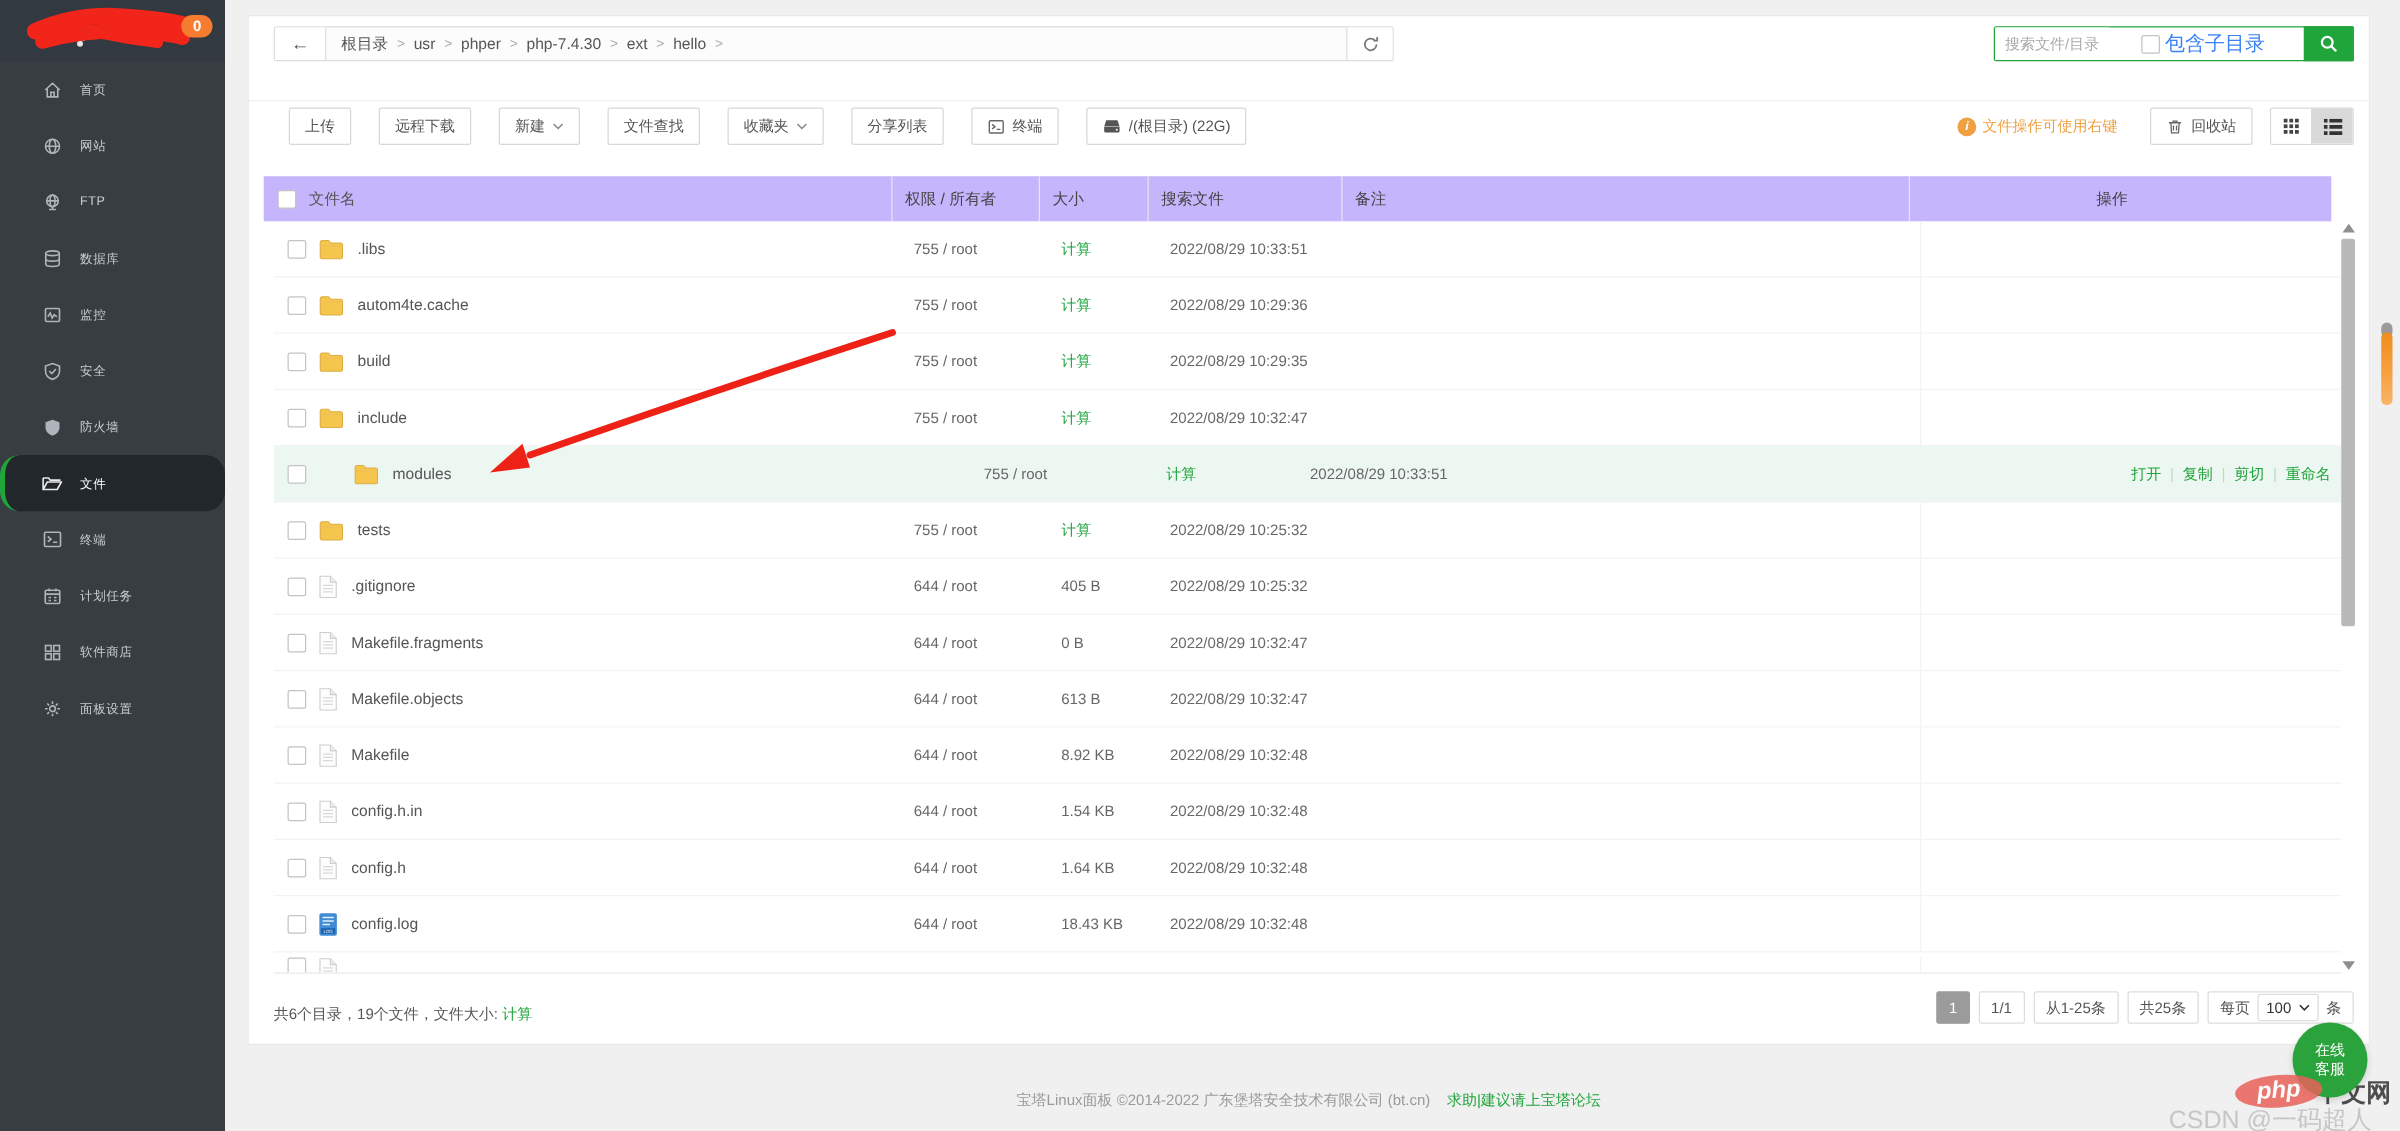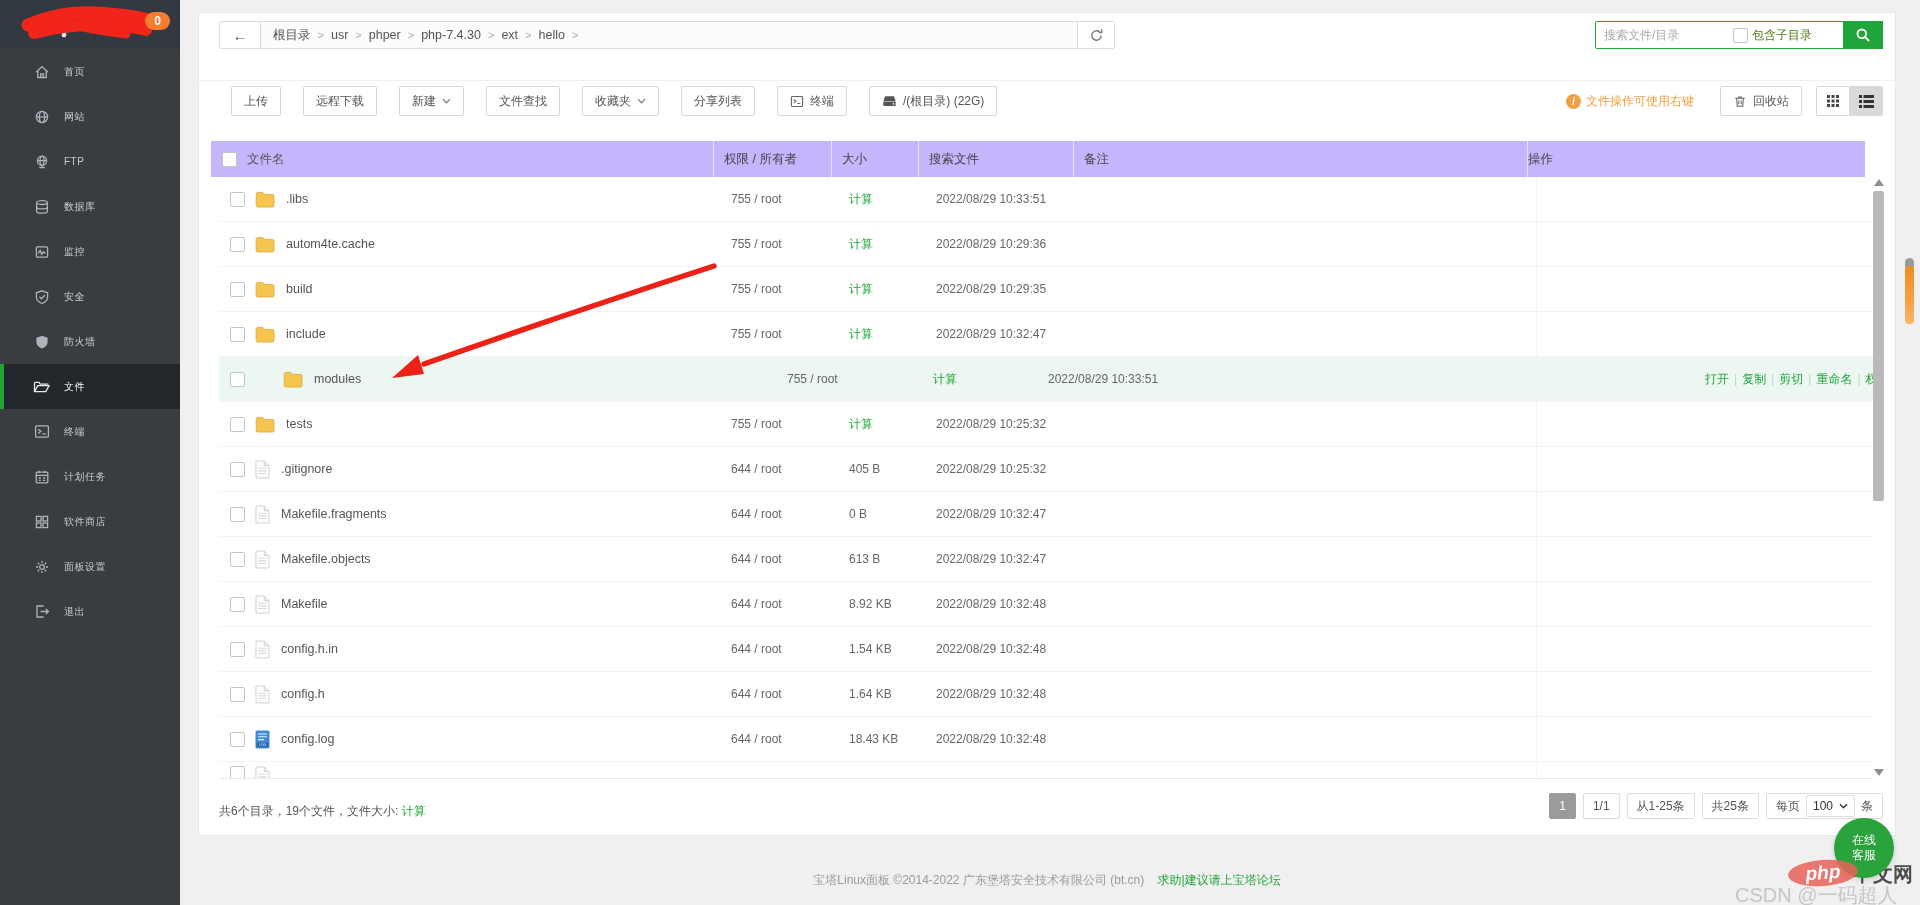--- a/index.html
+++ b/index.html
@@ -12,21 +12,21 @@
   .sidebar{position:absolute;left:0;top:0;width:180px;height:905px;background:#373d41;z-index:5;}
   .logo-bar{position:relative;height:49px;background:#333940;overflow:hidden;}
   .logo-pagoda{position:absolute;left:52px;top:10px;}
   .logo-badge{position:absolute;right:10px;top:12px;background:#f87c2f;color:#fff;font-size:12px;font-weight:bold;
     border-radius:10px;padding:2px 9px;line-height:14px;}
   .logo-scribble{position:absolute;left:0;top:0;}
   .side-item{display:flex;align-items:center;height:45px;padding-left:29px;cursor:pointer;color:#c9cdd1;
     border-left:4px solid transparent;box-sizing:border-box;}
   .side-item .s-icon{width:17px;margin-right:14px;color:#aeb4b9;}
   .side-item .s-label{font-size:10px;letter-spacing:.5px;}
-  .side-item.active{background:#22272b;border-left-color:var(--green);color:#fff;}
+  .side-item.active{background:#22272b;border-left-color:var(--green);color:#fff;border-radius:16px;}
   .side-item.active .s-icon{color:#e8e8e8;}
 
   
   .card{position:absolute;left:198px;top:12px;width:1698px;height:824px;background:#fff;border:1px solid #e9e9e9;
     box-sizing:border-box;z-index:2;}
   .topbar{position:absolute;left:0;top:0;width:100%;height:68px;border-bottom:1px solid #f0f0f0;box-sizing:border-box;}
   .crumb-box{position:absolute;left:20px;top:8px;width:896px;height:28px;border:1px solid #ddd;border-radius:2px;
     display:flex;align-items:center;background:#fcfcfc;box-sizing:border-box;}
   .back-btn{width:40px;height:100%;display:flex;align-items:center;justify-content:center;border-right:1px solid #ddd;
     color:#555;font-size:15px;cursor:pointer;background:#fff;}
@@ -36,21 +36,21 @@
   .refresh-btn{width:36px;height:100%;display:flex;align-items:center;justify-content:center;border-left:1px solid #ddd;
     cursor:pointer;background:#fff;}
 
   .search-box{position:absolute;right:12px;top:8px;width:288px;height:28px;border:1px solid var(--green);border-radius:2px;
     display:flex;align-items:center;background:#fff;box-sizing:border-box;gap:25px;}
   .search-input{flex:1;border:none;outline:none;font-size:12px;color:#333;padding:0 8px;min-width:0;height:100%;
     font-family:inherit;}
   .search-input::placeholder{color:#aaa;}
   .sub-check{display:flex;align-items:center;margin-right:6px;white-space:nowrap;}
   .checkbox{display:inline-block;width:13px;height:13px;border:1px solid #c4c4c4;border-radius:2px;background:#fff;}
-  .sub-check .cb-label{font-size:12px;color:#4d7c0f;margin-left:4px;}
+  .sub-check .cb-label{font-size:16px;color:#3b82f6;margin-left:4px;}
   .search-btn{width:40px;height:28px;margin:-1px -1px -1px 0;background:var(--green);border:none;display:flex;
     align-items:center;justify-content:center;cursor:pointer;}
 
   .toolbar{position:absolute;left:20px;right:12px;top:73px;height:30px;display:flex;justify-content:space-between;align-items:center;}
   .tb-left{display:flex;gap:10px;align-items:center;}
   .tb-btn{height:30px;display:inline-flex;align-items:center;gap:6px;padding:0 12px;background:#fff;border:1px solid #d8d8d8;
     border-radius:2px;font-size:12px;color:#555;cursor:pointer;white-space:nowrap;box-sizing:border-box;margin-left:12px;}
   .tb-btn .icon{color:#666;}
   .tb-right{display:flex;gap:14px;align-items:center;}
   .hint{display:flex;align-items:center;gap:5px;font-size:12px;color:var(--orange);}
@@ -67,21 +67,21 @@
   .tbody{position:absolute;left:20px;top:164px;width:1654px;height:601px;overflow:hidden;border-bottom:1px solid #eaeaea;}
   .trow{display:flex;align-items:center;height:45px;border-bottom:1px solid #f3f3f3;font-size:12px;color:#666;box-sizing:border-box;}
   .trow.selected{background:#edf7f2;gap:28px;}
   .c-check{width:36px;display:flex;justify-content:center;flex:none;}
   .c-name{width:466px;display:flex;align-items:center;gap:11px;flex:none;color:#555;font-size:12.5px;}
   .c-name .fname{cursor:pointer;}
   .c-perm{width:118px;flex:none;}
   .c-size{width:87px;flex:none;}
   .c-time{width:155px;flex:none;}
   .c-note{width:455px;flex:none;align-self:stretch;display:flex;align-items:center;}
-  .c-ops{flex:1;text-align:left;padding-right:14px;}
+  .c-ops{flex:1;text-align:center;padding-right:14px;font-family:Liberation Mono, monospace;}
   .thead .c-perm,.thead .c-size,.thead .c-time,.thead .c-note{border-left:1px solid #e6e6e6;align-self:stretch;
     display:flex;align-items:center;padding-left:10px;box-sizing:border-box;}
   .thead .c-note{border-right:1px solid #e6e6e6;}
   .trow .c-perm,.trow .c-size,.trow .c-time{padding-left:10px;box-sizing:border-box;}
   .trow .c-note{border-right:1px solid #f3f3f3;}
   .green{color:var(--green);cursor:pointer;text-decoration:none;}
   .ops-links{font-size:12px;white-space:nowrap;}
   .ops-links .sep{color:#b9d9c2;margin:0 5px;font-style:normal;}
   .ops-links a{color:var(--green);cursor:pointer;text-decoration:none;}
   .more-caret{display:inline-block;margin-left:2px;color:var(--green);}
@@ -251,28 +251,20 @@
                  <span class="s-label">软件商店</span>
         </div>
         <div class="side-item">
           <span class="icon s-icon">
             <svg width="16" height="16" viewBox="0 0 16 16">
               <circle fill="none" stroke="currentColor" stroke-width="1.3" cx="8" cy="8" r="2.3"></circle>
               <path fill="none" stroke="currentColor" stroke-width="1.3" d="M8 2 v2.1 M8 11.9 V14 M2 8 h2.1 M11.9 8 H14 M3.8 3.8 l1.5 1.5 M10.7 10.7 l1.5 1.5 M12.2 3.8 l-1.5 1.5 M5.3 10.7 l-1.5 1.5"></path>
             </svg>
           </span>
                  <span class="s-label">面板设置</span>
-        </div>
-        <div class="side-item">
-          <span class="icon s-icon">
-            <svg width="16" height="15" viewBox="0 0 16 15">
-              <path fill="none" stroke="currentColor" stroke-width="1.3" d="M9.6 2 H3 V13 h6.6 M6.6 7.5 h7.6 M11.8 5 L14.4 7.5 l-2.6 2.5"></path>
-            </svg>
-          </span>
-                 <span class="s-label">退出</span>
         </div>
       </div>
   </div>
 
   <div class="card">
 
     <div class="topbar">
       <div class="crumb-box">
         <span class="back-btn">←</span>
         <div class="crumbs" id="crumbs">

